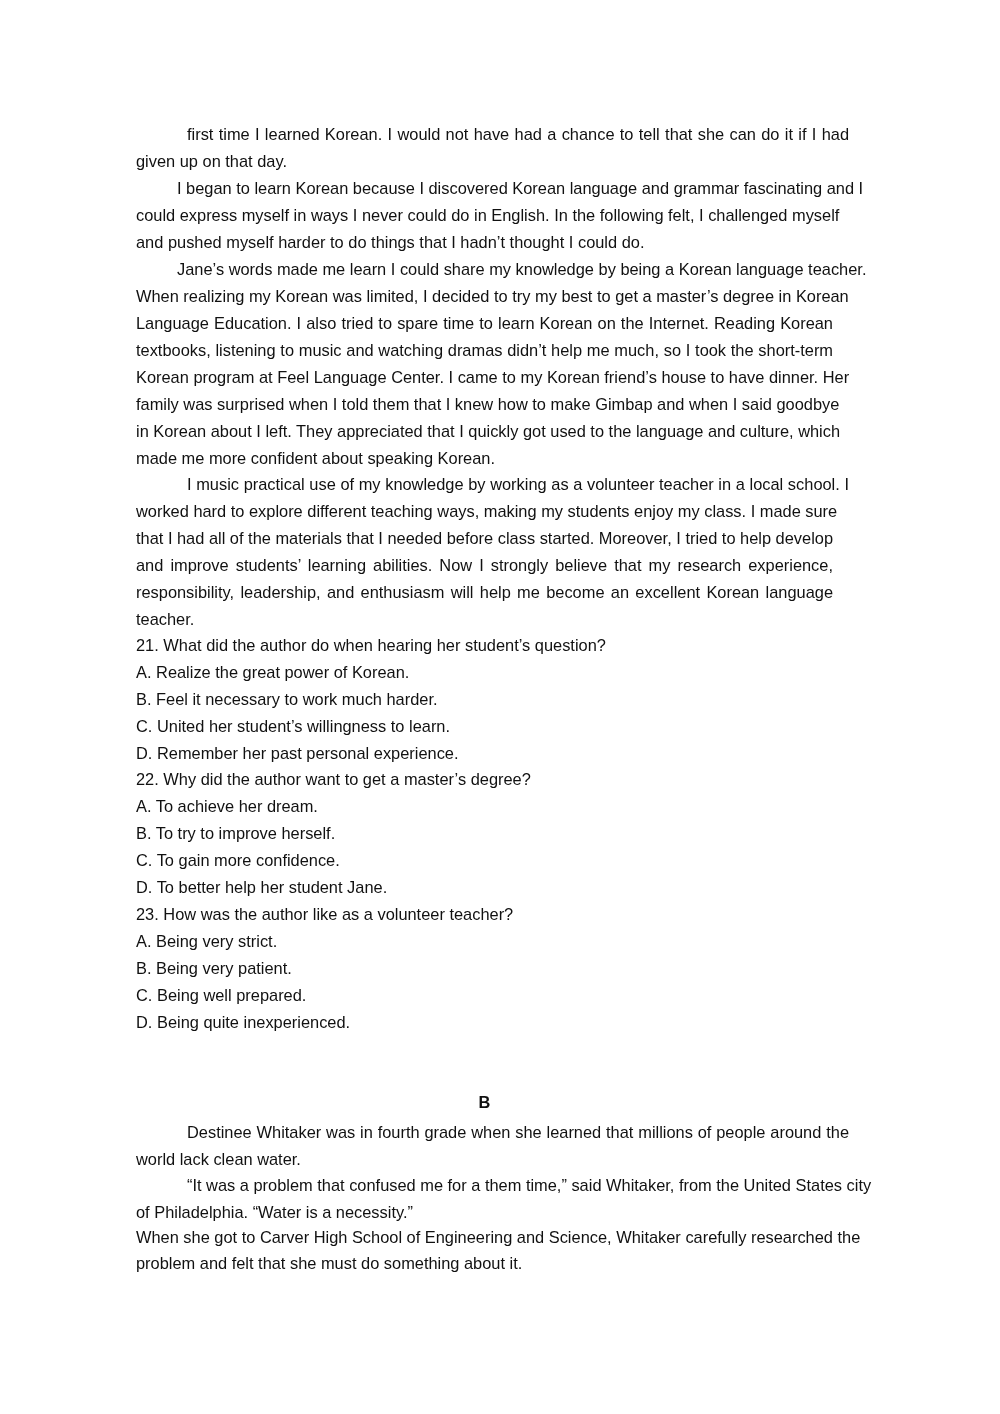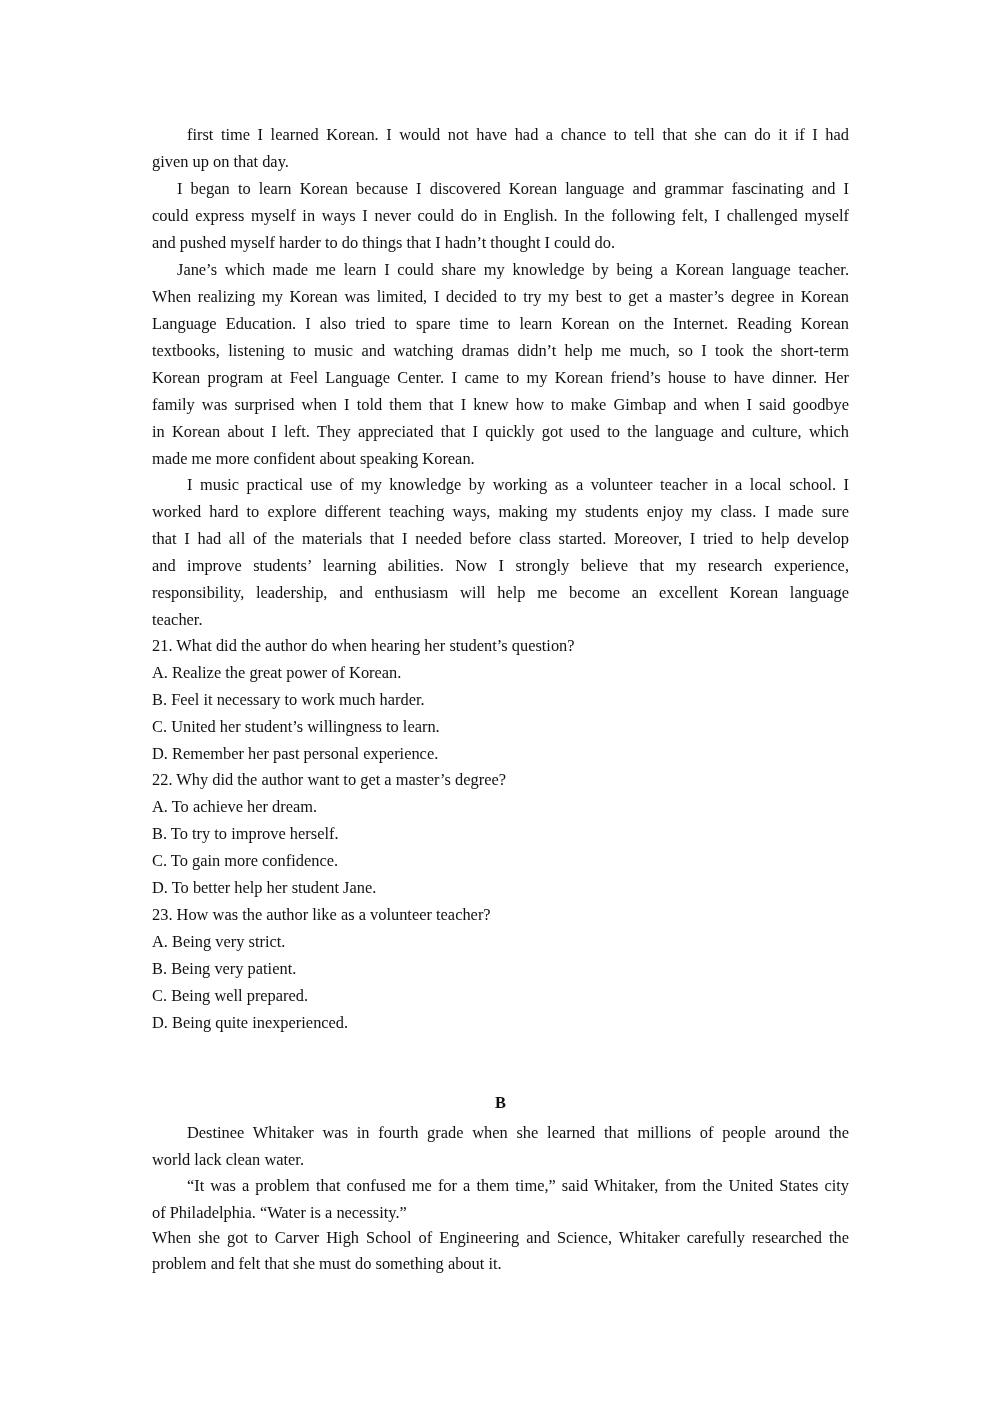--- a/index.html
+++ b/index.html
@@ -1,24 +1,24 @@
 <!DOCTYPE html>
 <html><head>
   <meta charset="utf-8">
   <style>
     html, body { margin: 0; padding: 0; background: #ffffff; }
     body { width: 1000px; height: 1414px; position: relative; overflow: hidden; }
     .page {
       position: absolute; left: 0; top: 0; width: 1000px; height: 1414px;
       background: #ffffff; color: #111111;
-      font-family: Liberation Serif, serif;
+      font-family: Liberation Sans, sans-serif;
       font-size: 16.4px;
     }
     .line {
-      position: absolute; left: 152px; width: 697px;
+      position: absolute; left: 136px; width: 697px;
       height: 27px; line-height: 27px; white-space: nowrap;
     }
     .just { text-align: justify; text-align-last: justify; }
     .indent { left: 187px; width: 662px; }
     .indent-s { left: 177px; width: 672px; }
     .center { text-align: center; font-weight: bold; }
   </style>
 </head>
 <body>
 
@@ -29,21 +29,21 @@
     <div class="line" style="top:148px">given up on that day.</div>
   </div>
 
   <div>
     <div class="line just indent-s" style="top:175px">I began to learn Korean because I discovered Korean language and grammar fascinating and I</div>
     <div class="line just" style="top:202px">could express myself in ways I never could do in English. In the following felt, I challenged myself</div>
     <div class="line" style="top:229px">and pushed myself harder to do things that I hadn’t thought I could do.</div>
   </div>
 
   <div>
-    <div class="line just indent-s" style="top:256px">Jane’s which made me learn I could share my knowledge by being a Korean language teacher.</div>
+    <div class="line just indent-s" style="top:256px">Jane’s words made me learn I could share my knowledge by being a Korean language teacher.</div>
     <div class="line just" style="top:283px">When realizing my Korean was limited, I decided to try my best to get a master’s degree in Korean</div>
     <div class="line just" style="top:310px">Language Education. I also tried to spare time to learn Korean on the Internet. Reading Korean</div>
     <div class="line just" style="top:337px">textbooks, listening to music and watching dramas didn’t help me much, so I took the short-term</div>
     <div class="line just" style="top:364px">Korean program at Feel Language Center. I came to my Korean friend’s house to have dinner. Her</div>
     <div class="line just" style="top:391px">family was surprised when I told them that I knew how to make Gimbap and when I said goodbye</div>
     <div class="line just" style="top:418px">in Korean about I left. They appreciated that I quickly got used to the language and culture, which</div>
     <div class="line" style="top:445px">made me more confident about speaking Korean.</div>
   </div>
 
   <div>

